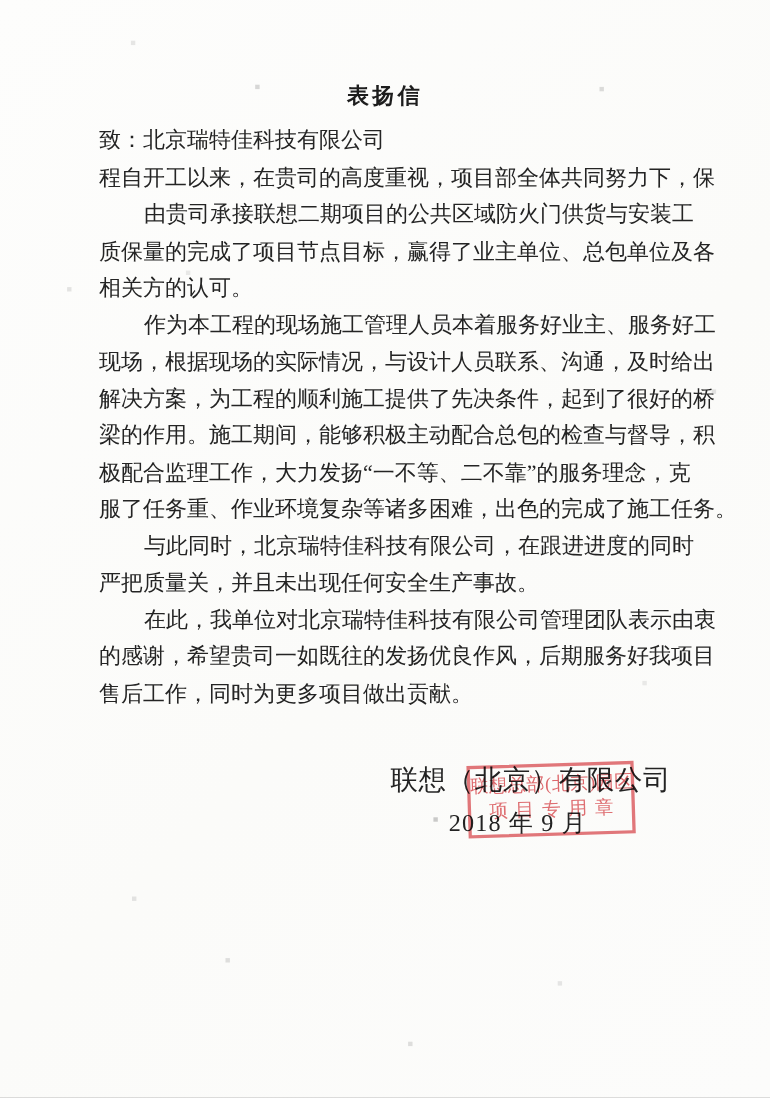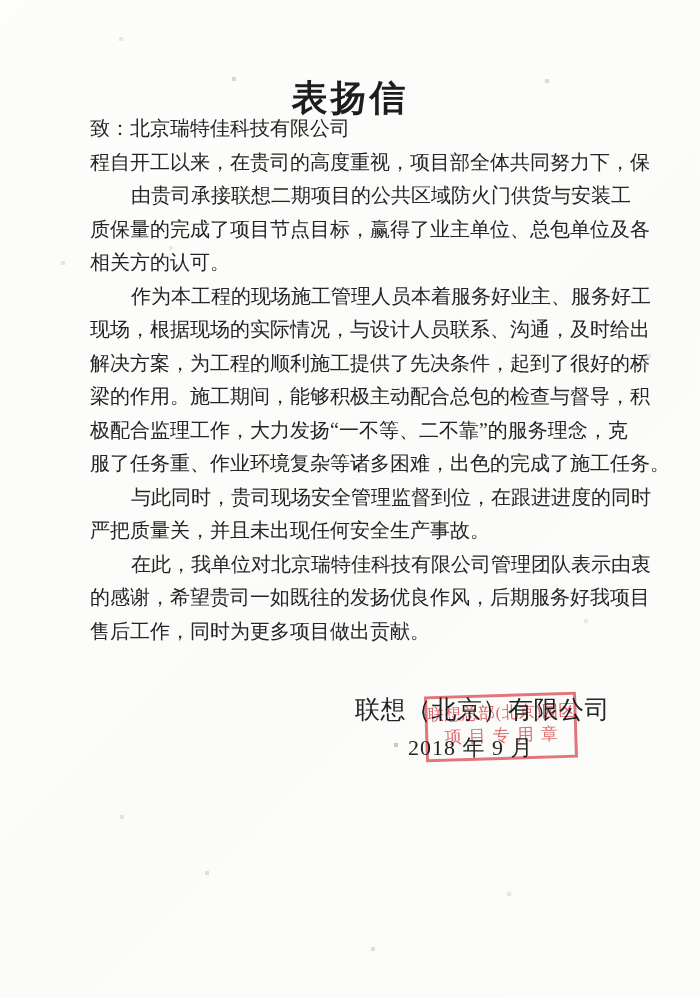--- a/index.html
+++ b/index.html
@@ -13,21 +13,21 @@
     overflow: hidden;
     font-family: "Liberation Serif", "DejaVu Serif", serif;
     color: #222222;
   }
   .title {
     position: absolute;
     top: 74px;
     left: 0;
     width: 100%;
     text-align: center;
-    font-size: 36px;
+    font-size: 20px;
     font-weight: 600;
     letter-spacing: 3px;
     color: #1d1d1d;
   }
   .body-block {
     position: absolute;
     left: 90px;
     top: 112px;
     width: 524px;
   }
@@ -124,21 +124,21 @@
     <div class="line">程自开工以来，在贵司的高度重视，项目部全体共同努力下，保</div>
     <div class="line indent">由贵司承接联想二期项目的公共区域防火门供货与安装工</div>
     <div class="line">质保量的完成了项目节点目标，赢得了业主单位、总包单位及各</div>
     <div class="line short">相关方的认可。</div>
     <div class="line indent">作为本工程的现场施工管理人员本着服务好业主、服务好工</div>
     <div class="line">现场，根据现场的实际情况，与设计人员联系、沟通，及时给出</div>
     <div class="line">解决方案，为工程的顺利施工提供了先决条件，起到了很好的桥</div>
     <div class="line">梁的作用。施工期间，能够积极主动配合总包的检查与督导，积</div>
     <div class="line">极配合监理工作，大力发扬“一不等、二不靠”的服务理念，克</div>
     <div class="line short">服了任务重、作业环境复杂等诸多困难，出色的完成了施工任务。</div>
-    <div class="line indent">与此同时，贵司现场安全管理监督到位，在跟进进度的同时</div>
+    <div class="line indent">与此同时，北京瑞特佳科技有限公司，在跟进进度的同时</div>
     <div class="line short">严把质量关，并且未出现任何安全生产事故。</div>
     <div class="line indent">在此，我单位对北京瑞特佳科技有限公司管理团队表示由衷</div>
     <div class="line">的感谢，希望贵司一如既往的发扬优良作风，后期服务好我项目</div>
     <div class="line short">售后工作，同时为更多项目做出贡献。</div>
   </div>
 
   <div class="signature">联想（北京）有限公司</div>
   <div class="date">2018 年 9 月</div>
 
   <div class="stamp">

